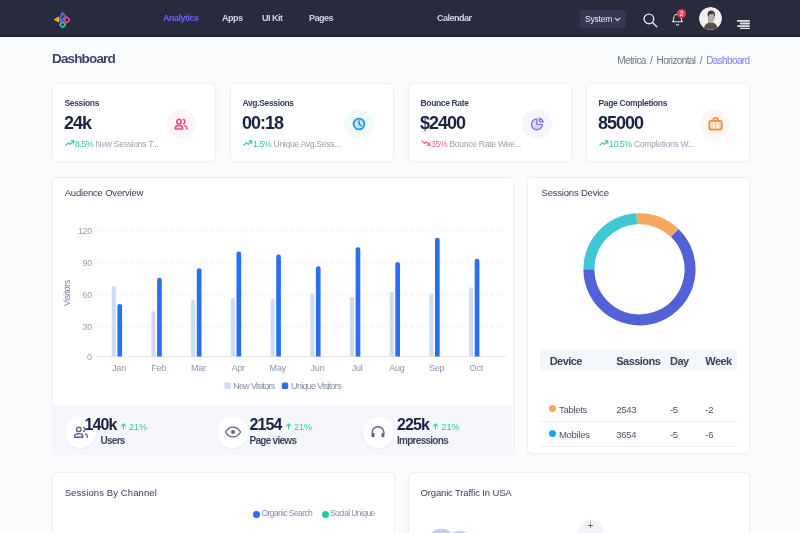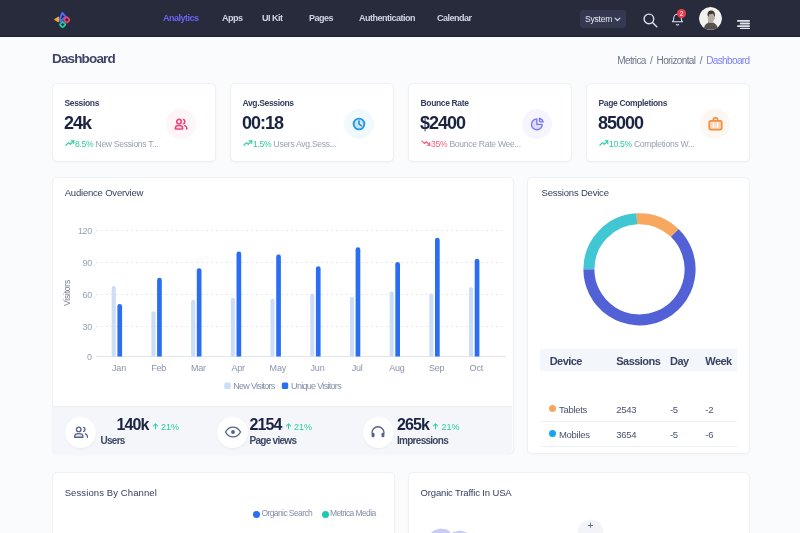--- a/index.html
+++ b/index.html
@@ -28,21 +28,20 @@
   <div class="abs" style="left:53.5px;top:11.5px"><svg width="16" height="16" viewBox="0 0 16 16">
 <path d="M8.3 0.9 11.6 4.7 6.3 9.3 5.8 7.2z" fill="none" stroke="#4a6cf7" stroke-width="1.9" stroke-linejoin="round"></path>
 <rect x="10.75" y="5.8" width="4.2" height="4.2" rx="1" fill="none" stroke="#f23f6d" stroke-width="1.8" transform="rotate(45 12.85 7.9)"></rect>
 <rect x="6.55" y="10.45" width="4.2" height="4.2" rx="1" fill="none" stroke="#20c8a9" stroke-width="1.8" transform="rotate(45 8.65 12.55)"></rect>
 <path d="M0.8 7.4 4.4 5.2 4.4 9.7z" fill="#f0a926" stroke="#f0a926" stroke-width="1.2" stroke-linejoin="round"></path>
 </svg></div>
   <div class="menu" style="left:163px;color:#6a63f0">Analytics</div>
   <div class="menu" style="left:222px">Apps</div>
   <div class="menu" style="left:262px">UI Kit</div>
   <div class="menu" style="left:309px">Pages</div>
-  <div class="menu" style="left:359px">Authentication</div>
   <div class="menu" style="left:437px">Calendar</div>
   <div class="abs" style="left:580px;top:10px;width:46px;height:18px;background:#343851;border-radius:3px;color:#eceef6;font-size:8.5px;letter-spacing:-0.2px;line-height:18px;text-align:center;display:flex;align-items:center;justify-content:center">System <svg width="7" height="5" viewBox="0 0 10 7" fill="none" stroke="#c9cede" stroke-width="1.8" stroke-linecap="round" stroke-linejoin="round" style="margin-left:2px">
         <path d="M1.5 1.5 5 5 8.5 1.5"></path>
       </svg></div>
   <div class="abs" style="left:642px;top:12px"><svg width="17" height="17" viewBox="0 0 17 17" fill="none" stroke="#dde1ee" stroke-width="1.4" stroke-linecap="round">
         <circle cx="6.9" cy="6.9" r="4.8"></circle>
         <path d="M10.5 10.5 14.8 14.8"></path>
       </svg></div>
   <div class="abs" style="left:670px;top:12px"><svg width="15" height="15" viewBox="0 0 24 24" fill="none" stroke="#dde1ee" stroke-width="1.7" stroke-linecap="round" stroke-linejoin="round">
         <path d="M18 9.5a6 6 0 0 0-12 0c0 5-2 6-2 6h16s-2-1-2-6"></path>
@@ -99,21 +98,21 @@
 <div class="snum">00:18</div>
 <div class="icircle" style="background:#f0fafd">
       <svg width="14" height="14" viewBox="0 0 24 24">
         <circle cx="12" cy="12" r="9.2" fill="#c9e6f8" stroke="#2499e3" stroke-width="3.2"></circle>
         <path d="M12 6.8v5.2l3.8 3" fill="none" stroke="#1f8ad2" stroke-width="2.6" stroke-linecap="round" stroke-linejoin="round"></path>
       </svg>
     </div>
 <div class="ssub"><svg width="10.5" height="7" viewBox="0 0 24 16" fill="none" stroke="#2ccda1" stroke-width="2.6" stroke-linecap="round" stroke-linejoin="round" style="vertical-align:0">
         <path d="M2 12l6-6 4 4 8-8"></path>
         <path d="M14 2h6v6"></path>
-      </svg><span style="color:#2ccda1">1.5%</span> <span class="smut">Users Avg.Sess...</span></div>
+      </svg><span style="color:#2ccda1">1.5%</span> <span class="smut">Unique Avg.Sess...</span></div>
 </div>
 <div class="card stat" style="left:407.5px">
 <div class="slabel">Bounce Rate</div>
 <div class="snum">$2400</div>
 <div class="icircle" style="background:#f6f5fe">
       <svg width="15" height="15" viewBox="0 0 24 24">
         <path d="M11 13.4V4.8 A 8.6 8.6 0 1 0 19.6 13.4 Z" fill="#dedbfa" stroke="#7b79f0" stroke-width="2.2" stroke-linejoin="round"></path>
         <path d="M15.1 3.3 A 9.6 9.6 0 0 1 21.3 9.5 L 16.7 9.5 Q 15.1 9.5 15.1 7.9 Z" fill="#dedbfa" stroke="#7b79f0" stroke-width="2.1" stroke-linejoin="round"></path>
       </svg>
     </div>
@@ -196,42 +195,42 @@
 </svg>
   <div class="afoot"></div>
   <div class="fcircle" style="left:12.5px">
       <svg width="18" height="18" viewBox="0 0 24 24" fill="none" stroke="#57638b" stroke-width="1.8" stroke-linecap="round" stroke-linejoin="round">
         <circle cx="9" cy="8.5" r="3"></circle>
         <path d="M3.5 19v-1.2c0-2 1.8-3.6 5.5-3.6s5.5 1.6 5.5 3.6V19z" fill="#e8ecf6"></path>
         <path d="M15.5 5.8a3 3 0 0 1 0 5.5"></path>
         <path d="M17.8 14.4c1.7.5 2.7 1.6 2.7 3.2V19"></path>
       </svg>
     </div>
-<div class="abs" style="left:64px;top:237.5px;white-space:nowrap"><span class="fnum">140k</span><span style="margin-left:3px"><svg width="7" height="8" viewBox="0 0 16 16" fill="none" stroke="#2ccda1" stroke-width="2.4" stroke-linecap="round" stroke-linejoin="round" style="vertical-align:0">
+<div class="abs" style="left:32px;top:237.5px;white-space:nowrap"><span class="fnum">140k</span><span style="margin-left:3px"><svg width="7" height="8" viewBox="0 0 16 16" fill="none" stroke="#2ccda1" stroke-width="2.4" stroke-linecap="round" stroke-linejoin="round" style="vertical-align:0">
           <path d="M8 14V3M3 8 8 3l5 5"></path>
         </svg></span><span style="color:#2ccda1;font-size:9px;margin-left:2.5px">21%</span></div>
 <div class="abs flabel" style="left:48px;top:257px">Users</div>
     <div class="fcircle" style="left:164.5px">
       <svg width="18" height="18" viewBox="0 0 24 24" fill="none" stroke="#57638b" stroke-width="1.8">
         <path d="M2 12s3.6-6.5 10-6.5S22 12 22 12s-3.6 6.5-10 6.5S2 12 2 12z"></path>
         <circle cx="12" cy="12" r="2.6" fill="#57638b" stroke="none"></circle>
       </svg>
     </div>
 <div class="abs" style="left:197px;top:237.5px;white-space:nowrap"><span class="fnum">2154</span><span style="margin-left:3px"><svg width="7" height="8" viewBox="0 0 16 16" fill="none" stroke="#2ccda1" stroke-width="2.4" stroke-linecap="round" stroke-linejoin="round" style="vertical-align:0">
           <path d="M8 14V3M3 8 8 3l5 5"></path>
         </svg></span><span style="color:#2ccda1;font-size:9px;margin-left:2.5px">21%</span></div>
 <div class="abs flabel" style="left:197px;top:257px">Page views</div>
     <div class="fcircle" style="left:310px">
       <svg width="18" height="18" viewBox="0 0 24 24" fill="none" stroke="#57638b" stroke-width="1.8" stroke-linecap="round">
         <path d="M4 13a8 8 0 0 1 16 0"></path>
         <rect x="3.4" y="13" width="4" height="6" rx="1.8" fill="#57638b" stroke="none"></rect>
         <rect x="16.6" y="13" width="4" height="6" rx="1.8" fill="#57638b" stroke="none"></rect>
       </svg>
     </div>
-<div class="abs" style="left:344.5px;top:237.5px;white-space:nowrap"><span class="fnum">265k</span><span style="margin-left:3px"><svg width="7" height="8" viewBox="0 0 16 16" fill="none" stroke="#2ccda1" stroke-width="2.4" stroke-linecap="round" stroke-linejoin="round" style="vertical-align:0">
+<div class="abs" style="left:344.5px;top:237.5px;white-space:nowrap"><span class="fnum">225k</span><span style="margin-left:3px"><svg width="7" height="8" viewBox="0 0 16 16" fill="none" stroke="#2ccda1" stroke-width="2.4" stroke-linecap="round" stroke-linejoin="round" style="vertical-align:0">
           <path d="M8 14V3M3 8 8 3l5 5"></path>
         </svg></span><span style="color:#2ccda1;font-size:9px;margin-left:2.5px">21%</span></div>
 <div class="abs flabel" style="left:344.5px;top:257px">Impressions</div>
 </div>
 
 <div class="card" style="left:526.5px;top:177px;width:223px;height:277px">
   <div class="ctitle" style="left:14px">Sessions Device</div>
   <svg class="abs" style="left:-1px;top:-1px" width="223" height="160" viewBox="0 0 223 160">
 <path d="M 147.65 55.90 A 50.6 50.6 0 1 1 61.90 92.30" stroke="#5262d6" stroke-width="11" fill="none"></path>
 <path d="M 61.90 92.30 A 50.6 50.6 0 0 1 109.85 41.77" stroke="#41c7d4" stroke-width="11" fill="none"></path>
@@ -257,21 +256,21 @@
       <span class="tc" style="left:130.5px">-5</span>
       <span class="tc" style="left:165.8px">-6</span>
     </div>
 </div>
 
 <div class="card" style="left:51.5px;top:472px;width:343px;height:100px">
   <div class="ctitle" style="top:14px;letter-spacing:0.1px">Sessions By Channel</div>
   <div class="abs" style="left:200.5px;top:37.5px;width:7px;height:7px;border-radius:50%;background:#2a6ff3"></div>
   <div class="abs" style="left:209px;top:35px;font-size:8.5px;letter-spacing:-0.6px;color:#848ea8">Organic Search</div>
   <div class="abs" style="left:269px;top:37.5px;width:7px;height:7px;border-radius:50%;background:#1fc8a9"></div>
-  <div class="abs" style="left:277.5px;top:35px;font-size:8.5px;letter-spacing:-0.6px;color:#848ea8">Metrica Media</div>
+  <div class="abs" style="left:277.5px;top:35px;font-size:8.5px;letter-spacing:-0.6px;color:#848ea8">Social Unique</div>
 </div>
 
 <div class="card" style="left:407.5px;top:472px;width:342px;height:100px">
   <div class="ctitle" style="left:12px;top:14px;letter-spacing:-0.15px">Organic Traffic In USA</div>
   <svg class="abs" style="left:19px;top:54px" width="42" height="8" viewBox="0 0 42 8">
       <g fill="#c6cdf3" stroke="#fff" stroke-width="1">
         <path d="M1 7 6 3l6-2 7 1 4 3-2 4H2z"></path>
         <path d="M24 5l8-2 7 2 2 5H23z"></path>
       </g>
     </svg>

